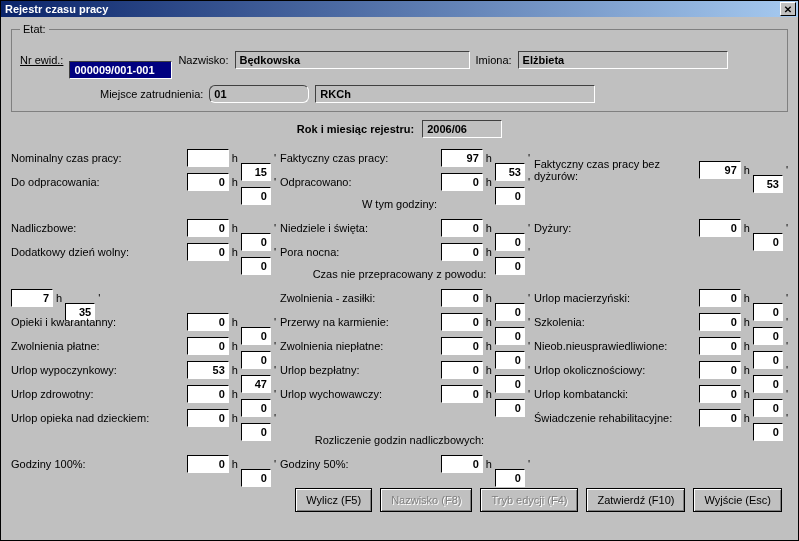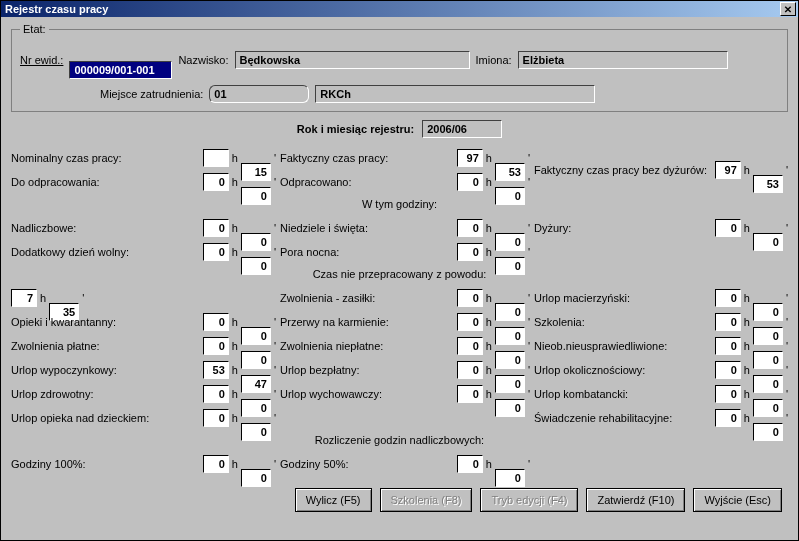--- a/index.html
+++ b/index.html
@@ -62,21 +62,21 @@
     border-right-color:#fff; border-bottom-color:#fff;
     background:#c0c0c0;
     padding: 1px 4px;
     font: inherit;
   }
   input.sel {
     background:#000080; color:#fff;
   }
   input.num {
     height: 18px;
-    width: 26px;
+    width: 42px;
     text-align: right;
     padding: 1px 3px 1px 0;
     border: 1px inset #808080;
     border-top-color:#404040; border-left-color:#404040;
     border-right-color:#fff; border-bottom-color:#fff;
     background:#fff;
     font: inherit;
     font-weight:bold;
   }
   input.num.small { width: 30px; margin-top: 28px; }
@@ -449,20 +449,20 @@
               <input class="num small" value="0" style="">
               <span>'</span>
             </span>
           </div>
       </div>
       <div></div>
     </div>
 
     <div class="btnbar">
       <button class="win">Wylicz (F5)</button>
-      <button class="win" disabled="">Szkolenia (F8)</button>
+      <button class="win" disabled="">Nazwisko (F8)</button>
       <button class="win" disabled="">Tryb edycji (F4)</button>
       <button class="win">Zatwierdź (F10)</button>
       <button class="win">Wyjście (Esc)</button>
     </div>
 
   </div>
 </div>
 
 </body></html>

